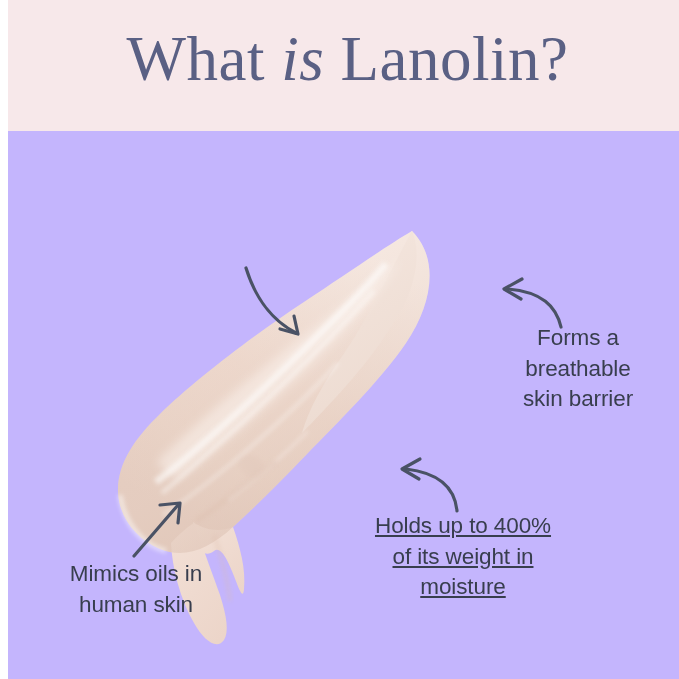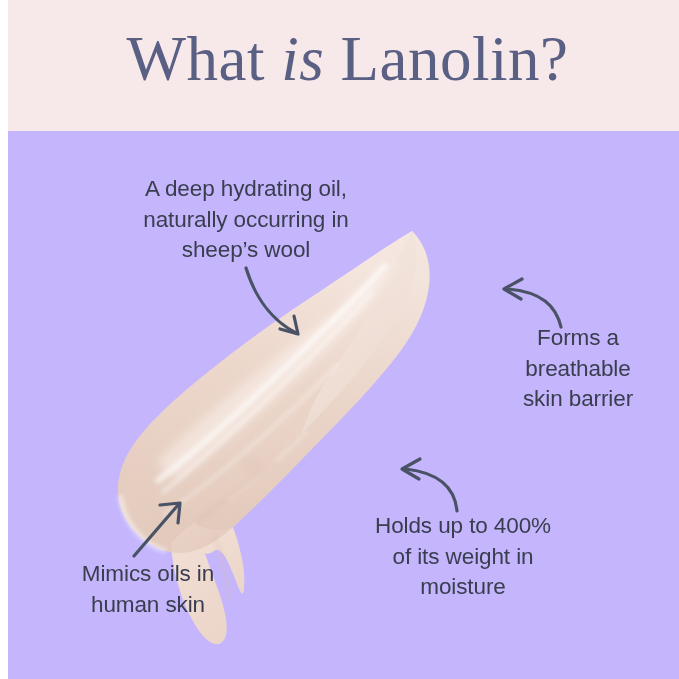--- a/index.html
+++ b/index.html
@@ -62,22 +62,22 @@
     position: absolute;
     color: #383e4e;
     font-size: 22.5px;
     line-height: 30.5px;
     letter-spacing: -0.1px;
     text-align: center;
     white-space: pre-line;
   }
   .callout-top-left   { left: 88px;  top: 174px; width: 300px; }
   .callout-right      { left: 470px; top: 323px; width: 200px; }
-  .callout-bottom-mid { left: 330px; top: 511px; width: 250px; }
-  .callout-bottom-left{ left: 40px;  top: 559px; width: 200px; }
+  .callout-bottom-mid { left: 330px; top: 511px; width: 250px; text-decoration: underline; }
+  .callout-bottom-left{ left: 28px;  top: 559px; width: 200px; }
 
   
   .arrows-svg {
     position: absolute;
     left: 0;
     top: 0;
     pointer-events: none;
   }
 </style>
 </head>
@@ -218,23 +218,20 @@
       <path d="M 449,511 C 447,489 432,473 398,469" fill="none" stroke="#4a5265" stroke-width="3.2" stroke-linecap="round"></path>
       <path d="M 412,459 L 394,469 L 411,479" fill="none" stroke="#4a5265" stroke-width="3.2" stroke-linecap="round" stroke-linejoin="round"></path>
     </g>
 
     <g>
       <path d="M 126,556 C 140,540 156,521 170,505" fill="none" stroke="#4a5265" stroke-width="3.2" stroke-linecap="round"></path>
       <path d="M 152,505 L 172,503 L 170,523" fill="none" stroke="#4a5265" stroke-width="3.2" stroke-linecap="round" stroke-linejoin="round"></path>
     </g>
   </svg>
 
-  <div class="callout callout-top-left">A deep hydrating oil,
-naturally occurring in
-sheep’s wool</div>
 
   <div class="callout callout-right">Forms a
 breathable
 skin barrier</div>
 
   <div class="callout callout-bottom-mid">Holds up to 400%
 of its weight in
 moisture</div>
 
   <div class="callout callout-bottom-left">Mimics oils in

